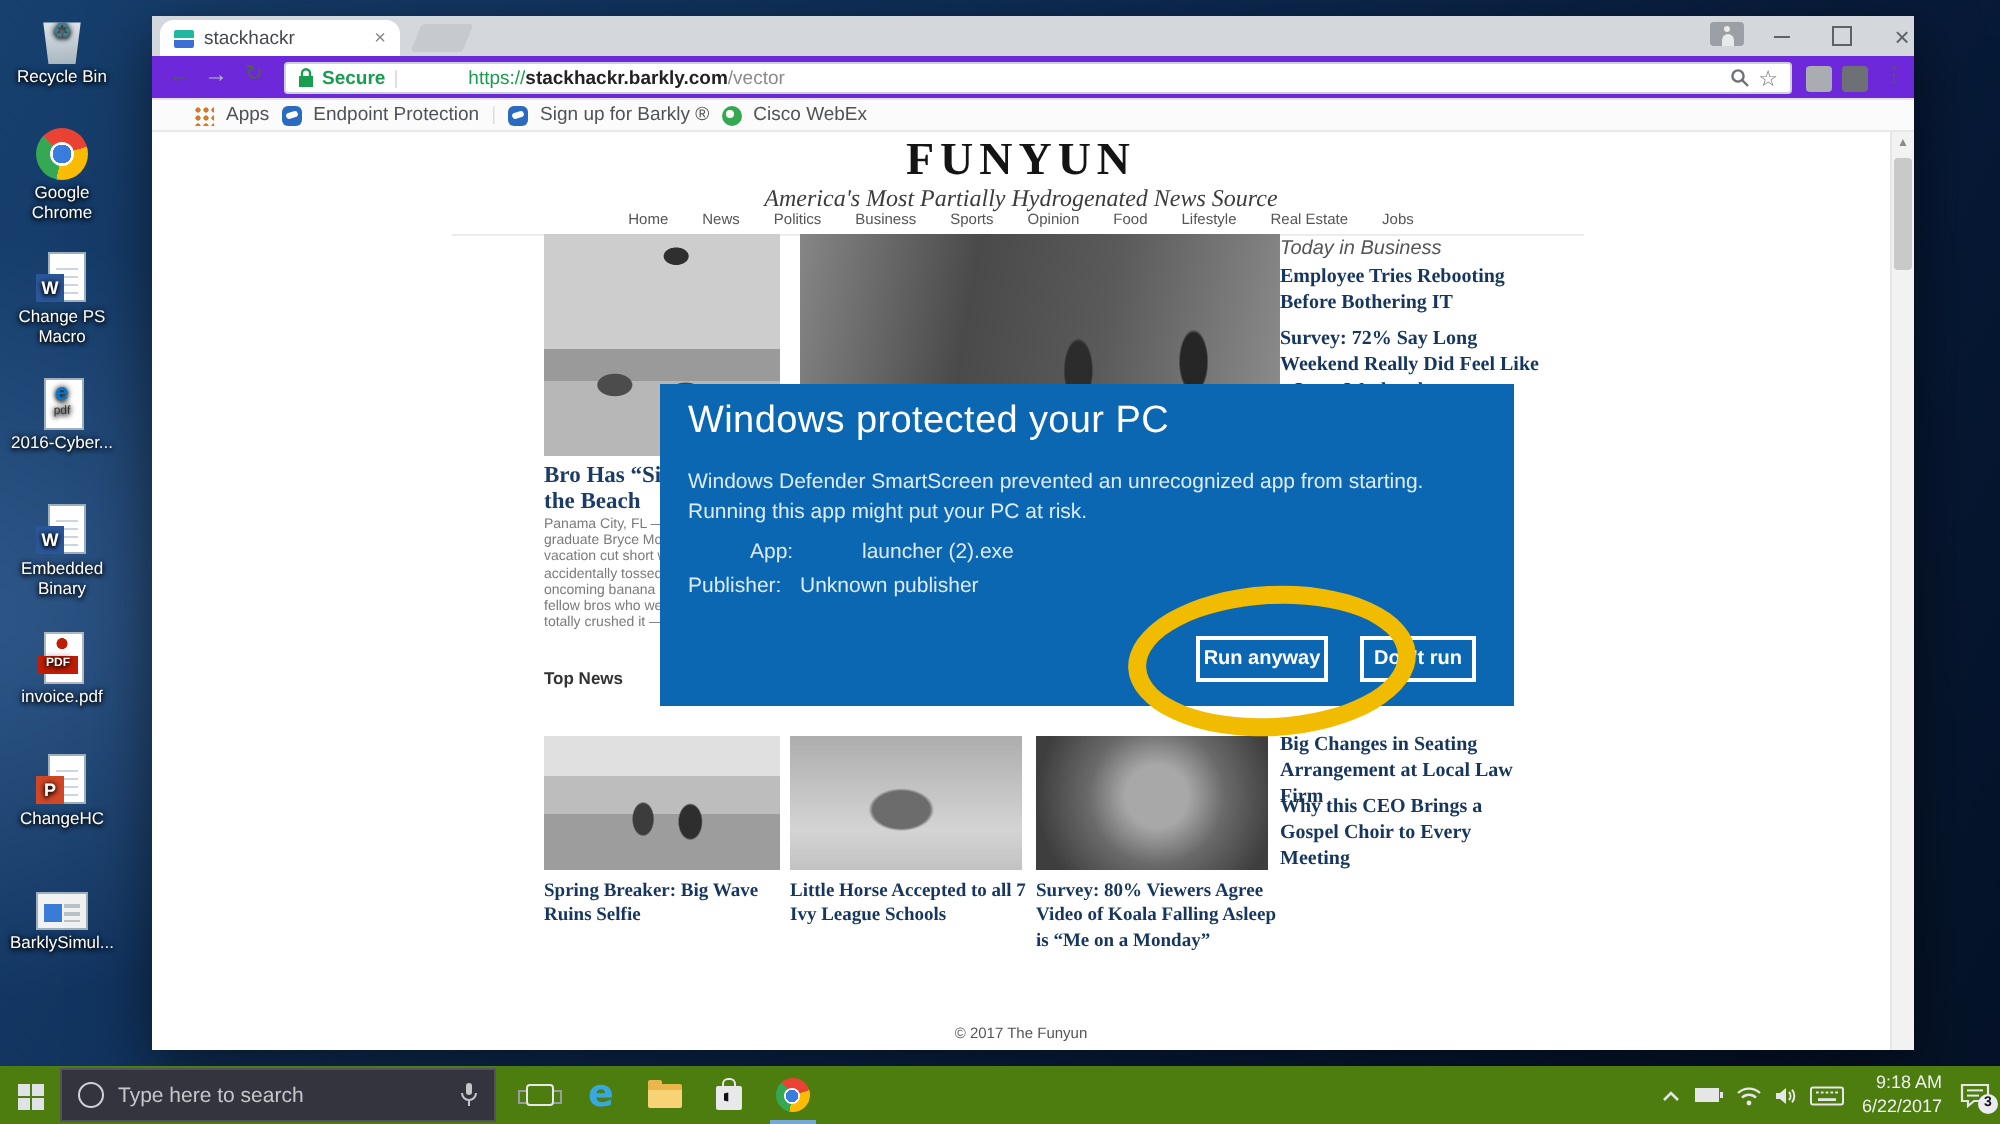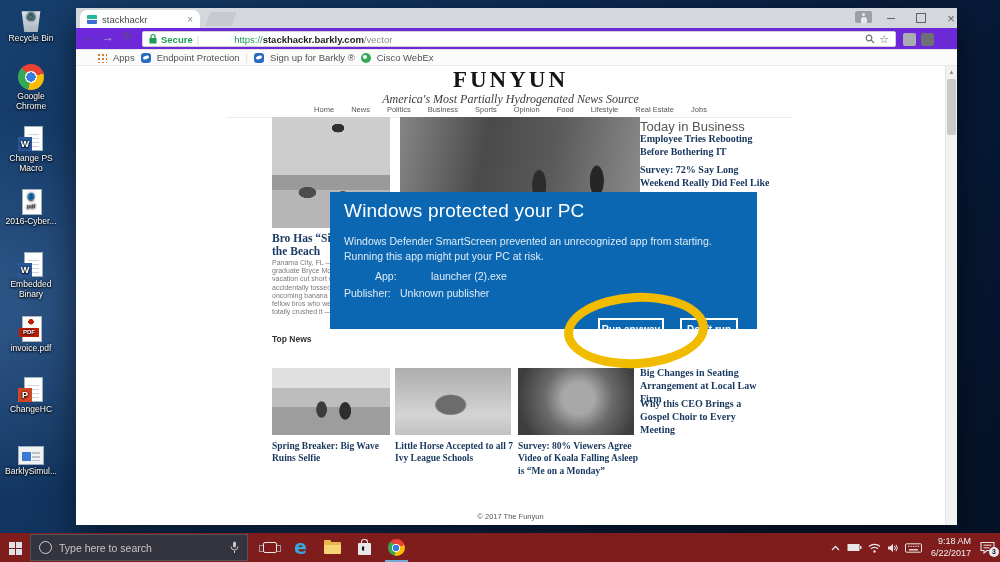--- a/index.html
+++ b/index.html
@@ -95,50 +95,50 @@
       radial-gradient(ellipse 14px 9px at 60% 72%,#454545 0 60%,transparent 65%),
       linear-gradient(180deg,#cdcdcd 0 52%,#9a9a9a 52% 66%,#b7b7b7 66% 100%); }
   .hero-img { left:324px; top:51px; width:240px; height:110px;
     background:radial-gradient(ellipse 12px 26px at 58% 62%,#2c2c2c 0 55%,transparent 62%),
       radial-gradient(ellipse 12px 26px at 82% 58%,#262626 0 55%,transparent 62%),
       linear-gradient(100deg,#868686,#4a4a4a 35%,#5a5a5a 62%,#8d8d8d); }
   .lead-headline { position:absolute; left:196px; top:166px; width:134px; font-family:"Liberation Serif",serif; font-weight:bold; font-size:11.5px; line-height:1.15; color:#1b3c67; }
   .lead-headline span { display:block; }
   .lead-body { position:absolute; left:196px; top:193px; width:128px; font-size:7px; line-height:8.2px; color:#7a7a7a; }
   .top-news { position:absolute; left:196px; top:268px; font-size:8.5px; font-weight:bold; color:#333; }
-  .biz-label { position:absolute; left:564px; top:53px; font-size:13px; color:#555; }
+  .biz-label { position:absolute; left:564px; top:53px; font-size:10px; color:#555;font-style:italic; }
   .biz-h { position:absolute; left:564px; width:130px; font-family:"Liberation Serif",serif; font-weight:bold; font-size:10px; line-height:1.3; color:#17365d; }
   .biz-h1 { top:66px; } .biz-h2 { top:97px; } .biz-h3 { top:300px; } .biz-h4 { top:331px; }
   .story1-img { left:196px; top:302px; width:118px; height:67px;
     background:radial-gradient(ellipse 9px 14px at 42% 62%,#3c3c3c 0 55%,transparent 62%),
       radial-gradient(ellipse 10px 15px at 62% 64%,#2e2e2e 0 55%,transparent 62%),
       linear-gradient(180deg,#e0e0e0 0 30%,#bdbdbd 30% 58%,#9d9d9d 58% 100%); }
   .story2-img { left:319px; top:302px; width:116px; height:67px;
     background:radial-gradient(ellipse 26px 17px at 48% 55%,#6c6c6c 0 55%,transparent 63%),
       linear-gradient(180deg,#adadad,#d4d4d4 70%,#c2c2c2); }
   .story3-img { left:442px; top:302px; width:116px; height:67px;
     background:radial-gradient(circle at 52% 45%,#a8a8a8 0 22%,#6a6a6a 48%,#3e3e3e 85%); }
   .caption { position:absolute; top:374px; font-family:"Liberation Serif",serif; font-weight:bold; font-size:9.5px; line-height:1.3; color:#17365d; }
   .cap1 { left:196px; width:122px; } .cap2 { left:319px; width:120px; } .cap3 { left:442px; width:124px; }
   .page-footer { position:absolute; top:446px; left:0; width:869px; text-align:center; font-size:7.5px; color:#555; }
 
   
-  .smartscreen { position:absolute; left:254px; top:126px; width:427px; height:137px; background:#0b67b2; color:#fff; z-index:5; }
+  .smartscreen { position:absolute; left:254px; top:126px; width:427px; height:161px; background:#0b67b2; color:#fff; z-index:5; }
   .ss-title { position:absolute; left:14px; top:8px; font-size:19px; font-weight:normal; letter-spacing:.2px; }
   .ss-body { position:absolute; left:14px; top:42px; width:400px; font-size:10.5px; line-height:1.4; color:#ddebf7; }
   .ss-row { position:absolute; left:14px; font-size:10.5px; color:#ddebf7; }
   .ss-row .lbl { display:inline-block; width:56px; }
   .ss-app { top:78px;margin-left:31px; } .ss-pub { top:95px; }
   .ss-btn { position:absolute; top:126px; height:23px; border:2px solid #fff; background:transparent; color:#fff; font-weight:bold; font-size:10px; display:flex; align-items:center; justify-content:center; font-family:"Liberation Sans",sans-serif; }
   .btn-run { left:268px; width:66px; }
   .btn-dont { left:350px; width:58px; }
   .highlight-ellipse { position:absolute; left:488px; top:227px; width:144px; height:75px; border:9px solid #f1bb00; border-radius:50%; transform:rotate(-3deg); z-index:6; }
 
   
-  .taskbar { position:absolute; left:0; bottom:0; width:1000px; height:29px; background:#7f1d1d; display:flex; align-items:center; z-index:10; }
+  .taskbar { position:absolute; left:0; bottom:0; width:1000px; height:29px; background:#4d7c0f; display:flex; align-items:center; z-index:10; }
   .start { width:30px; height:29px; display:flex; align-items:center; justify-content:center; }
   .winlogo { width:6px; height:6px; background:#dfe3e8; box-shadow:7px 0 #dfe3e8, 0 7px #dfe3e8, 7px 7px #dfe3e8; margin:-6px 6px 0 0; }
   .searchbox { width:218px; height:27px; background:#34343e; border:1px solid #53535e; display:flex; align-items:center; gap:7px; padding:0 8px; }
   .cortana { width:13px; height:13px; border:1.5px solid #cfd2d8; border-radius:50%; flex:0 0 auto; }
   .search-text { flex:1; color:#c6c6c9; font-size:10.5px; }
   .tb-icons { display:flex; align-items:center; gap:17px; margin-left:15px; }
   .taskview { width:14px; height:11px; border:1.5px solid #e8e8e8; border-radius:2px; position:relative; }
   .taskview::before { content:""; position:absolute; left:-5px; top:2px; width:3px; height:5px; border:1.5px solid #9b9ba3; border-right:none; }
   .taskview::after { content:""; position:absolute; right:-5px; top:2px; width:3px; height:5px; border:1.5px solid #9b9ba3; border-left:none; }
   .edge-e { color:#38a9e0; font-weight:bold; font-size:19px; line-height:1; font-family:"DejaVu Sans",sans-serif; }

